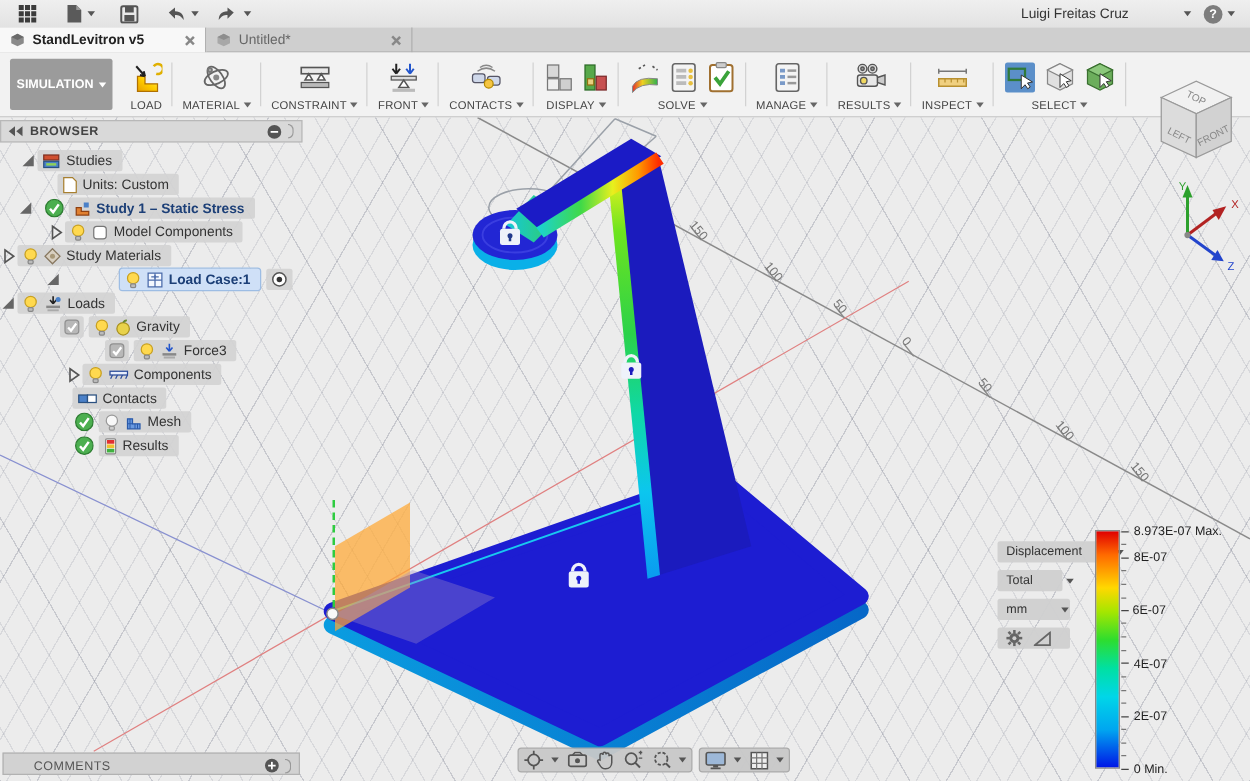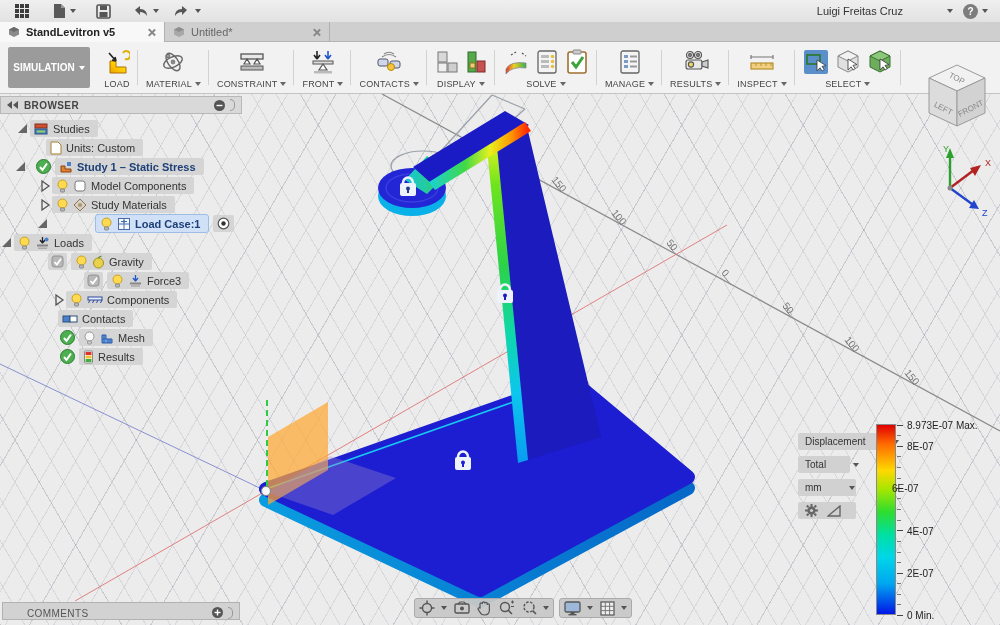--- a/index.html
+++ b/index.html
@@ -606,21 +606,21 @@
               <circle cx="6.5" cy="5.5" r="4.5" fill="#ffd94f" stroke="#c8a020"></circle>
               <rect x="4.5" y="10" width="4" height="3" rx="1" fill="#bbb" stroke="#888"></rect>
             </svg>
           <svg width="14" height="14">
               <rect x="2" y="2" width="10" height="10" rx="2.5" fill="#fff" stroke="#777"></rect>
             </svg>
           <span class="tlabel">Model Components</span>
         </span>
       </div>
 
-      <div class="trow" style="padding-left:38px">
+      <div class="trow" style="">
         <span class="exp">
             <svg width="14" height="14">
               <polygon points="4,2 11,7 4,12" fill="none" stroke="#555" stroke-width="1.3"></polygon>
             </svg>
           </span>
         <span class="chip">
           <svg width="13" height="14">
               <circle cx="6.5" cy="5.5" r="4.5" fill="#ffd94f" stroke="#c8a020"></circle>
               <rect x="4.5" y="10" width="4" height="3" rx="1" fill="#bbb" stroke="#888"></rect>
             </svg>
@@ -877,21 +877,21 @@
     <span class="leg-minitick" style="top:222px"></span>
     <span class="leg-minitick" style="top:232px"></span>
     <span class="leg-tick" style="top:243px"></span>
     <span class="leg-minitick" style="top:253px"></span>
     <span class="leg-minitick" style="top:264px"></span>
     <span class="leg-minitick" style="top:274px"></span>
     <span class="leg-tick" style="top:285px"></span>
 
     <span class="leg-text" style="left:117px; top:90px">8.973E-07 Max.</span>
     <span class="leg-text" style="left:117px; top:111px">8E-07</span>
-    <span class="leg-text" style="left:102px; top:153px">6E-07</span>
+    <span class="leg-text" style="left:116px; top:153px">6E-07</span>
     <span class="leg-text" style="left:117px; top:196px">4E-07</span>
     <span class="leg-text" style="left:117px; top:238px">2E-07</span>
     <span class="leg-text" style="left:117px; top:280px">0 Min.</span>
   </div>
 
   <div id="navbar">
     <div class="nav-block">
       <span class="nav-item">
         <svg width="16" height="16" viewBox="0 0 16 16">
             <circle cx="8" cy="8" r="4.5" fill="none" stroke="#555" stroke-width="1.4"></circle>

